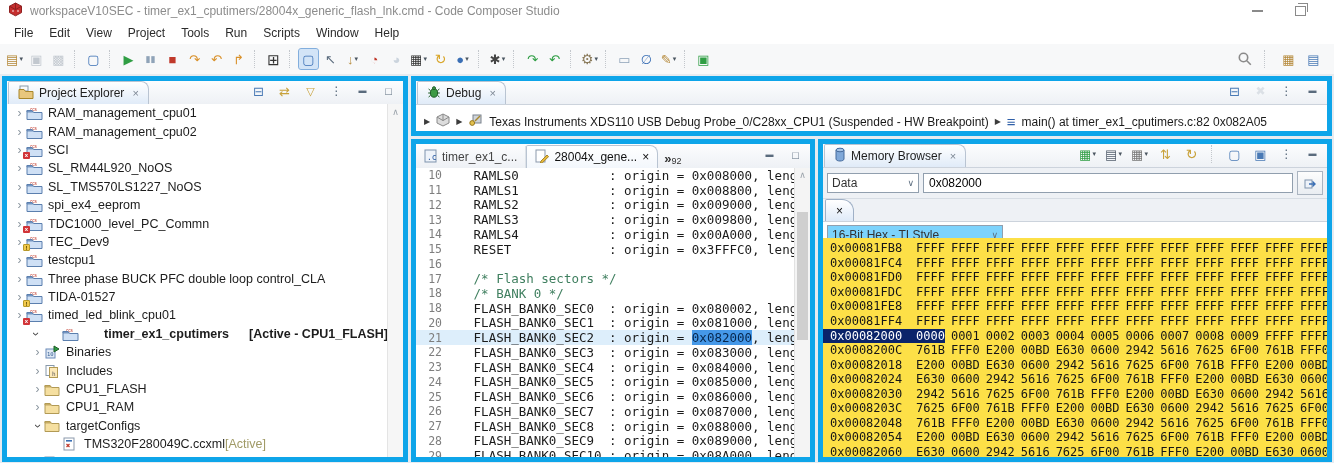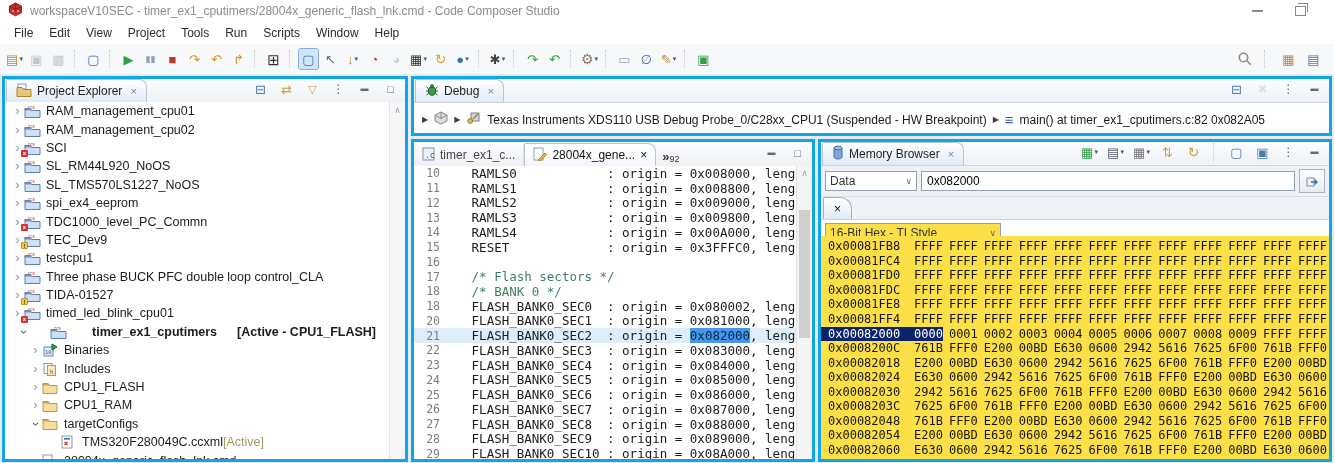--- a/index.html
+++ b/index.html
@@ -20,21 +20,21 @@
   .tbleft{display:flex;align-items:center;gap:3px;}
   .tbright{margin-left:auto;display:flex;align-items:center;gap:8px;padding-right:6px;}
   .tb-icon{min-width:19px;height:20px;display:inline-flex;align-items:center;justify-content:center;border-radius:2px;cursor:default;}
   .tb-icon .glyph{font-size:13px;line-height:1;}
   .tb-icon.disabled{opacity:.42;}
   .tb-icon.toggled{background:#d2e4f7;outline:1px solid #82aedd;}
   .tb-sep{width:3px;height:18px;border-left:1px dotted #c3c7cc;margin:0 3px;}
   .dd{font-size:7px;color:#4a5560;margin-left:1px;}
   
   .main{position:absolute;top:74px;left:0;right:0;bottom:0;background:#e7ebf0;}
-  .panel{position:absolute;background:#fff;border:3px solid #0ea5e9;box-sizing:border-box;}
+  .panel{position:absolute;background:#fff;border:5px solid #0ea5e9;box-sizing:border-box;}
   .explorer{left:2px;top:2px;width:406px;bottom:1px;}
   .debugpanel{left:411px;top:2px;right:2px;height:60px;}
   .editor{left:411px;top:65px;width:404px;bottom:1px;}
   .memory{left:818px;top:65px;right:2px;bottom:1px;}
   
   .viewtabs{display:flex;align-items:flex-end;height:23px;background:linear-gradient(#fcfdfe,#eef1f5);border-bottom:1px solid #ccd3dc;padding-left:1px;}
   .vtab{display:flex;align-items:center;gap:5px;height:22px;padding:0 9px;background:linear-gradient(#ffffff,#e0ebf8);
         border:1px solid #b9c4d2;border-bottom:none;border-radius:2px 8px 0 0;color:#1e1e1e;white-space:nowrap;}
   .vtab .close{color:#7c8794;font-size:11px;margin-left:3px;}
   .panel-tools{margin-left:auto;display:flex;align-items:center;gap:7px;padding-right:5px;padding-bottom:3px;}
@@ -80,21 +80,21 @@
   .addr-row{display:flex;align-items:center;gap:4px;padding:3px 4px;background:#eef1f5;border-bottom:1px solid #d7dde4;}
   .combo{display:flex;align-items:center;justify-content:space-between;background:#fff;border:1px solid #919fae;height:20px;padding:0 4px;box-sizing:border-box;}
   .combo .carr{color:#5a6b7d;font-size:9px;}
   .space-combo{width:92px;}
   .addr-input{flex:1;height:20px;border:1px solid #919fae;padding:0 5px;font-size:12px;font-family:inherit;box-sizing:border-box;}
   .gobtn{width:24px;height:22px;display:inline-flex;align-items:center;justify-content:center;border:1px solid #aab4c0;background:linear-gradient(#fdfdfd,#e9edf2);}
   .rtabs{display:flex;align-items:flex-end;height:22px;background:#eef1f5;border-bottom:1px solid #ccd3dc;padding-left:2px;}
   .rtab{display:flex;align-items:center;gap:6px;height:21px;padding:0 10px;background:linear-gradient(#ffffff,#dfeaf8);
         border:1px solid #9fb0c6;border-bottom:none;border-radius:2px 12px 0 0;color:#111;white-space:nowrap;font-size:12px;}
   .fmt-row{padding:3px 4px;background:#fff;}
-  .fmt-combo{width:176px;background:#fde047;height:20px;}
+  .fmt-combo{width:176px;background:#7dd3fc;height:20px;}
   .dump{position:absolute;top:94px;left:0;right:0;bottom:0;overflow:hidden;background:#fde047;
         font-family:"DejaVu Sans Mono","Liberation Mono",monospace;font-size:12px;color:#161616;padding-top:3px;}
   .mrow{height:14.55px;display:flex;align-items:center;white-space:pre;}
   .maddr{width:86px;flex:none;padding-left:7px;}
   .mval{margin-right:6px;}
   .mhl{background:#0a246a;color:#fff;}
   
   .searchwrap{display:inline-flex;align-items:center;}
 </style>
 </head>
@@ -411,21 +411,21 @@
             <span class="ticon">
               <svg width="17" height="14" viewBox="0 0 17 14">
                 <text x="4" y="4.6" font-size="4.6" fill="#c0392b" font-family="sans-serif">ccs</text>
                 <path d="M1 4.5h5l1.5 2H16v7H1z" fill="#cfe0f5" stroke="#5b7fae"></path>
                 <path d="M1 4.5h5l1 1.4H1z" fill="#9db9dd" stroke="#5b7fae"></path>
               </svg>
               <span class="badge err">x</span>
             </span>
             <span class="tlabel">timed_led_blink_cpu01</span>
           </div>
-          <div class="trow bold" style="padding-left: 12px; gap: 20px;">
+          <div class="trow bold" style="padding-left: 22px; gap: 20px;">
             <span class="chev exp">›</span>
             <span class="ticon">
               <svg width="17" height="14" viewBox="0 0 17 14">
                 <text x="4" y="4.6" font-size="4.6" fill="#c0392b" font-family="sans-serif">ccs</text>
                 <path d="M1 4.5h5l1.5 2H16v7H1z" fill="#cfe0f5" stroke="#5b7fae"></path>
                 <path d="M1 4.5h5l1 1.4H1z" fill="#9db9dd" stroke="#5b7fae"></path>
               </svg>
             </span>
             <span class="tlabel">timer_ex1_cputimers</span>
             <span class="tsuffix">  [Active - CPU1_FLASH]</span>

